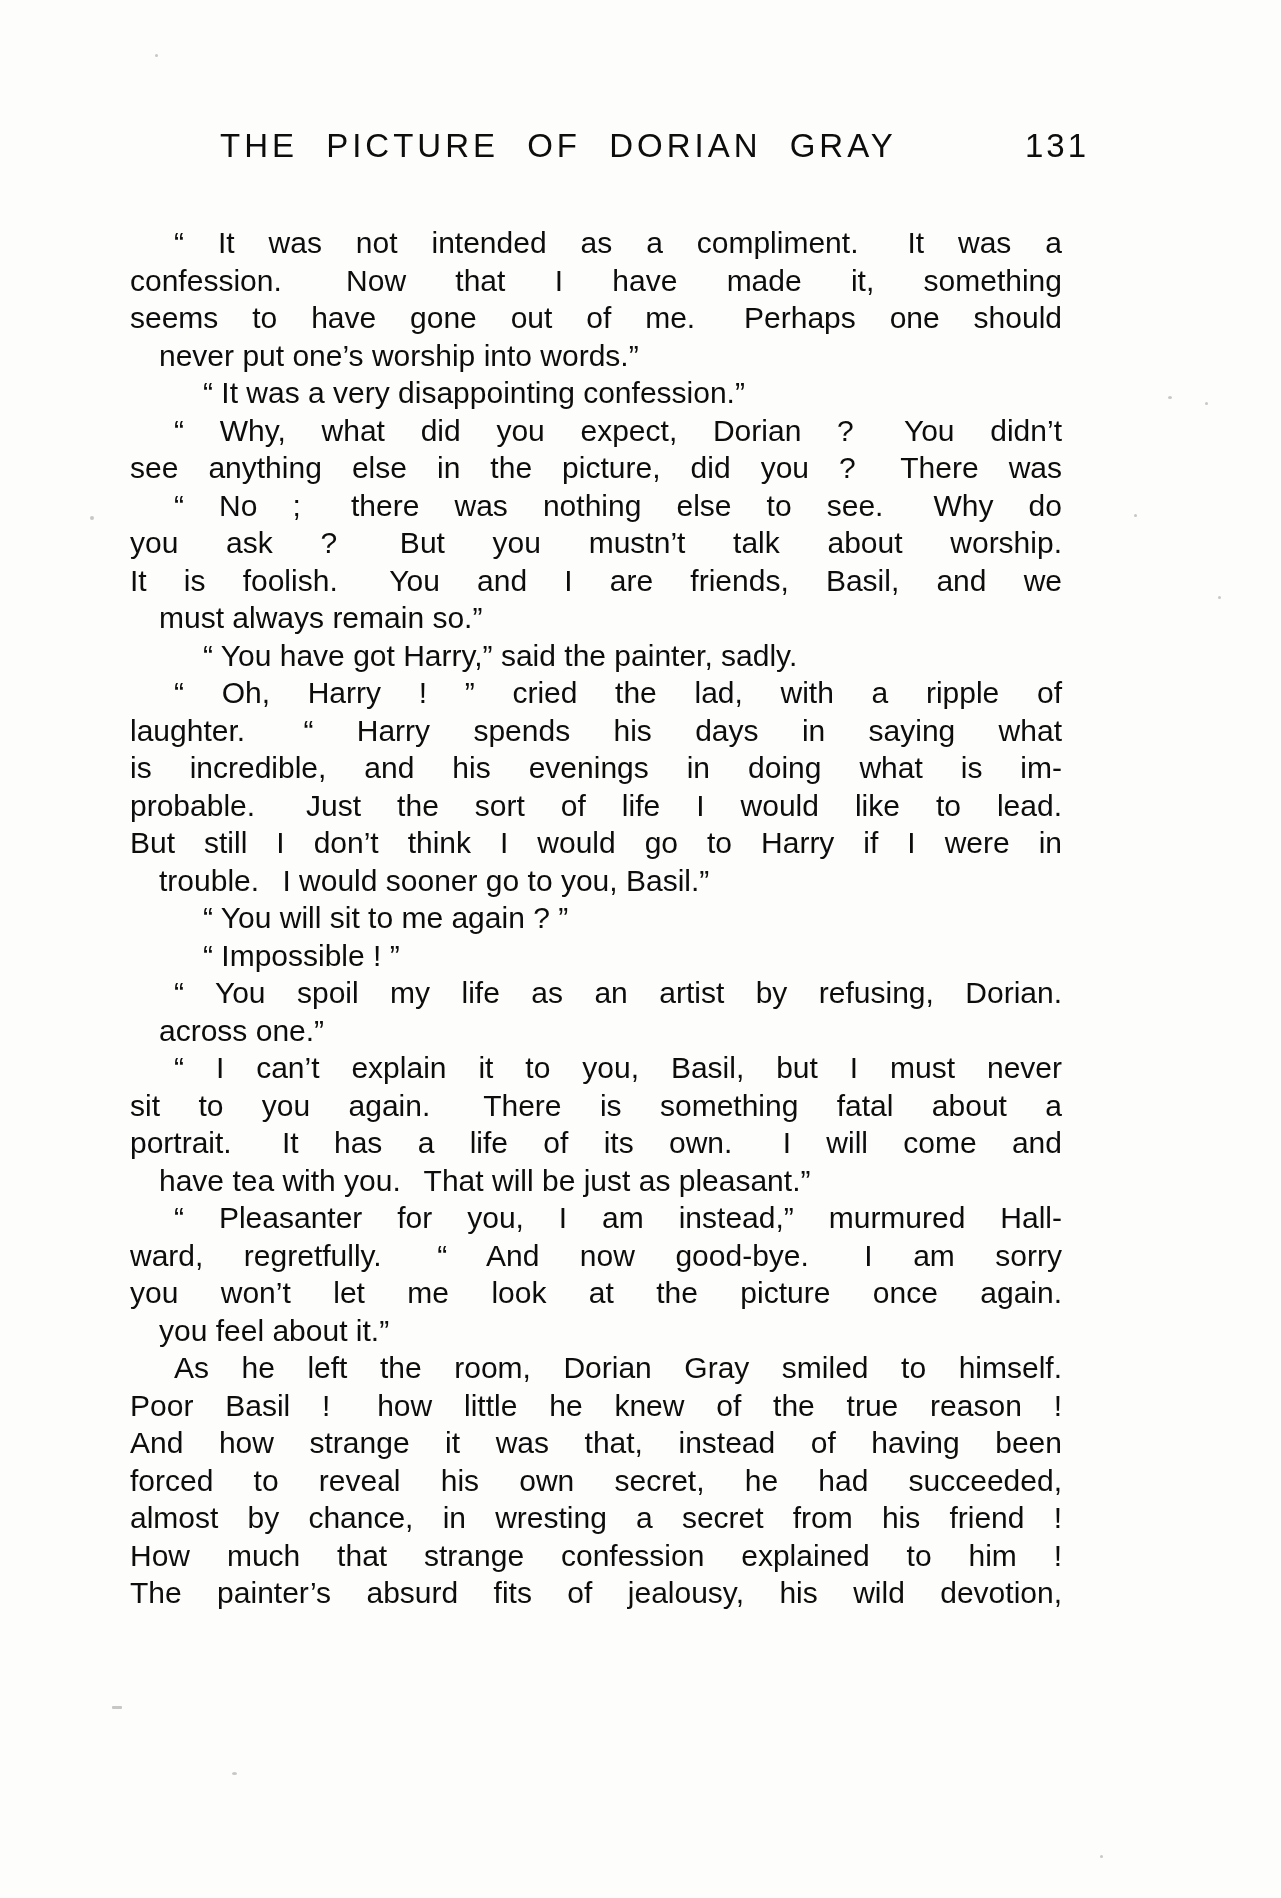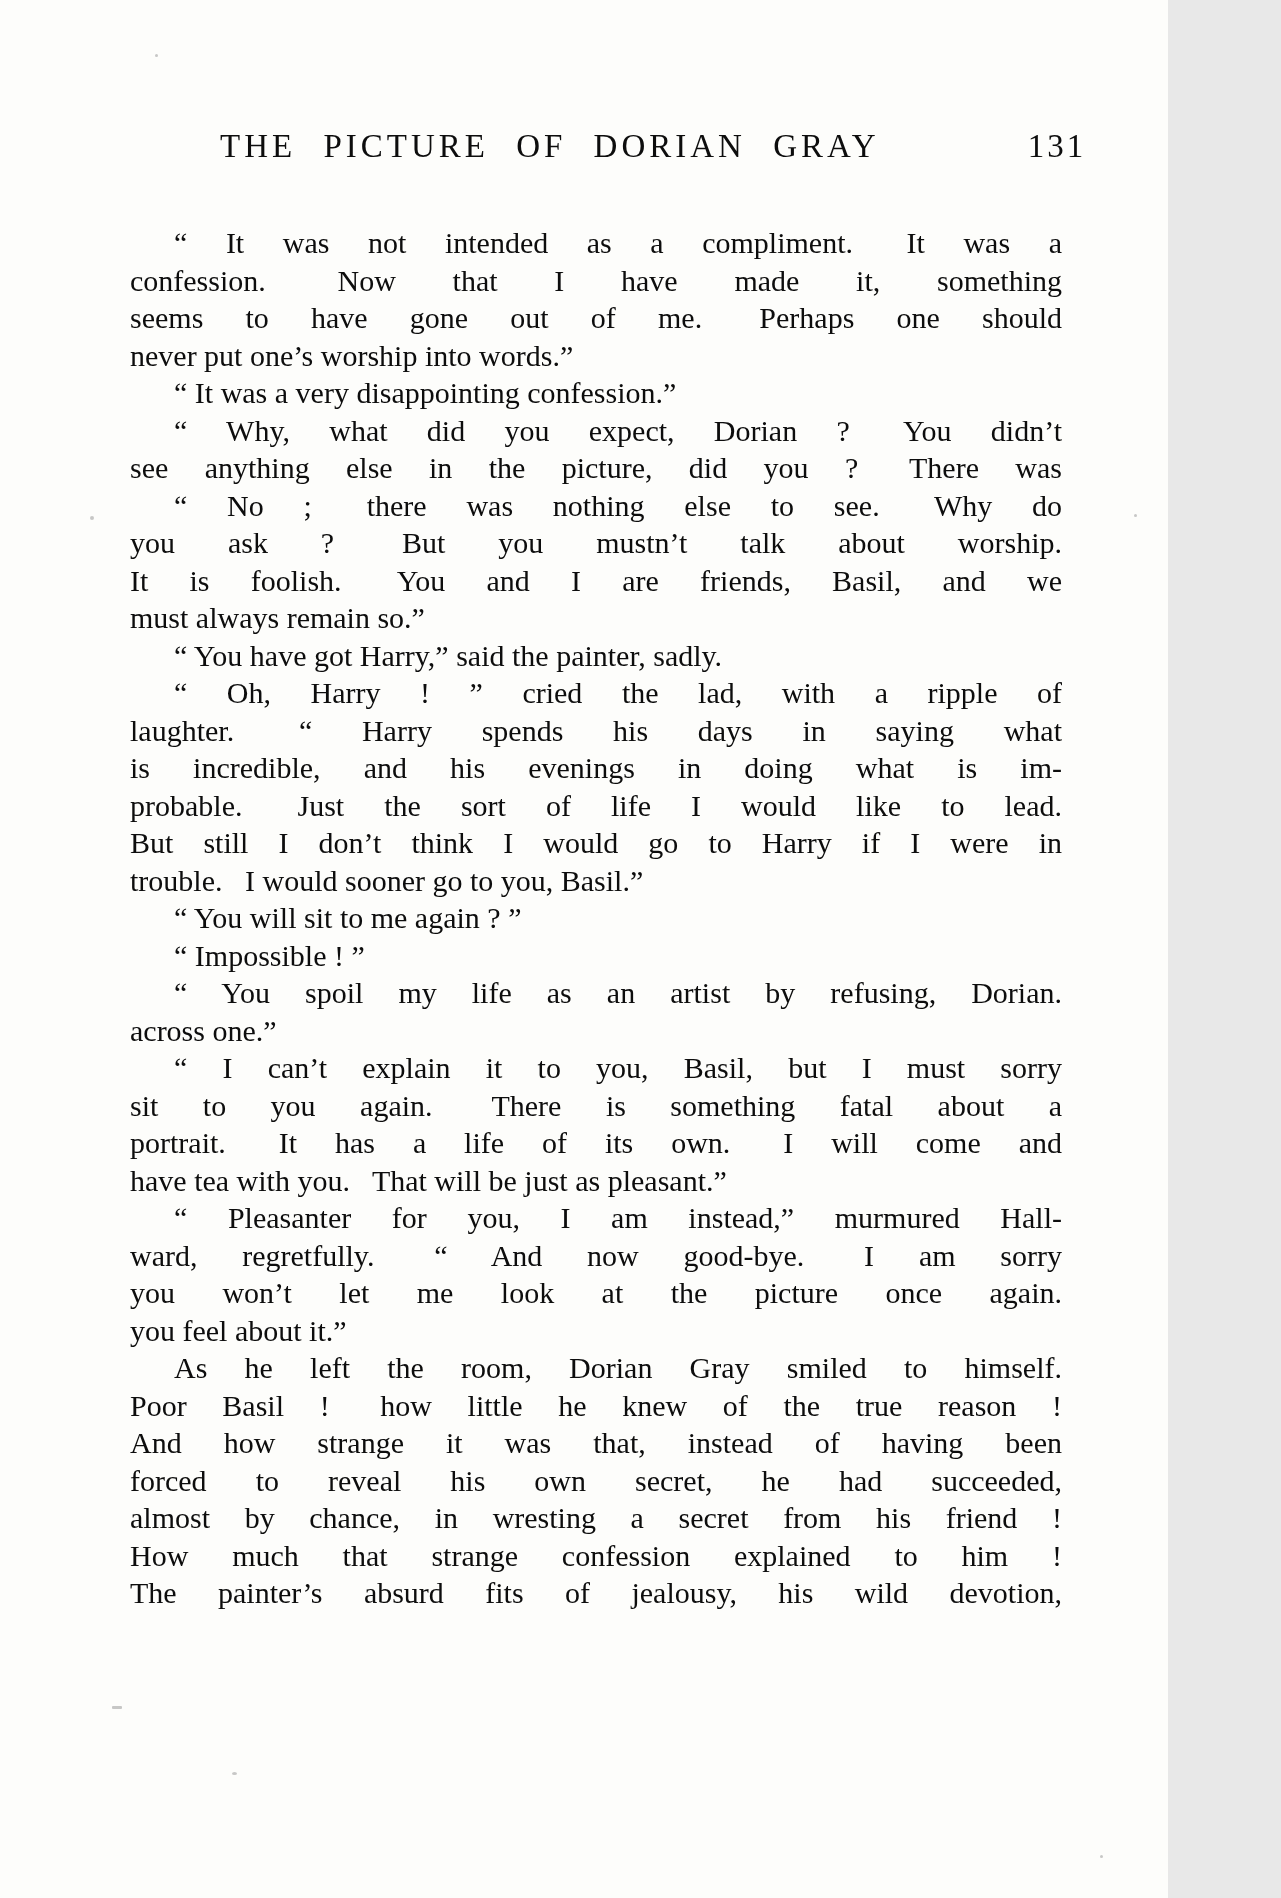--- a/index.html
+++ b/index.html
@@ -2,25 +2,25 @@
 <html><head>
 <meta charset="utf-8">
 <style>
   html, body {
     margin: 0;
     padding: 0;
     background: #e8e8e8;
   }
   .page {
     position: relative;
-    width: 1168px;
+    width: 1281px;
     height: 1898px;
     background: #fdfdfb;
     overflow: hidden;
-    font-family: Liberation Serif, serif;
+    font-family: Liberation Sans, sans-serif;
     color: #0d0d0d;
   }
   .running-head {
     position: absolute;
     top: 126px;
     left: 0;
     width: 100%;
     height: 44px;
     font-size: 33px;
     line-height: 40px;
@@ -50,20 +50,21 @@
   .line {
     text-align: justify;
     text-align-last: justify;
   }
   .line.first {
     text-indent: 44px;
   }
   .line.last {
     text-align: left;
     text-align-last: left;
+    margin-left: 29px;
   }
   
   .speck {
     position: absolute;
     background: #9a9a9a;
     border-radius: 50%;
     opacity: 0.55;
   }
   .speck.dash {
     border-radius: 1px;
@@ -96,21 +97,21 @@
       <div class="line first">“ Oh, Harry ! ” cried the lad, with a ripple of</div>
       <div class="line">laughter.  “ Harry spends his days in saying what</div>
       <div class="line">is incredible, and his evenings in doing what is im-</div>
       <div class="line">probable.  Just the sort of life I would like to lead.</div>
       <div class="line">But still I don’t think I would go to Harry if I were in</div>
       <div class="line last">trouble.  I would sooner go to you, Basil.”</div>
       <div class="line first last">“ You will sit to me again ? ”</div>
       <div class="line first last">“ Impossible ! ”</div>
       <div class="line first">“ You spoil my life as an artist by refusing, Dorian.</div>
       <div class="line last">across one.”</div>
-      <div class="line first">“ I can’t explain it to you, Basil, but I must sorry</div>
+      <div class="line first">“ I can’t explain it to you, Basil, but I must never</div>
       <div class="line">sit to you again.  There is something fatal about a</div>
       <div class="line">portrait.  It has a life of its own.  I will come and</div>
       <div class="line last">have tea with you.  That will be just as pleasant.”</div>
       <div class="line first">“ Pleasanter for you, I am instead,” murmured Hall-</div>
       <div class="line">ward, regretfully.  “ And now good-bye.  I am sorry</div>
       <div class="line">you won’t let me look at the picture once again.</div>
       <div class="line last">you feel about it.”</div>
       <div class="line first">As he left the room, Dorian Gray smiled to himself.</div>
       <div class="line">Poor Basil !  how little he knew of the true reason !</div>
       <div class="line">And how strange it was that, instead of having been</div>

